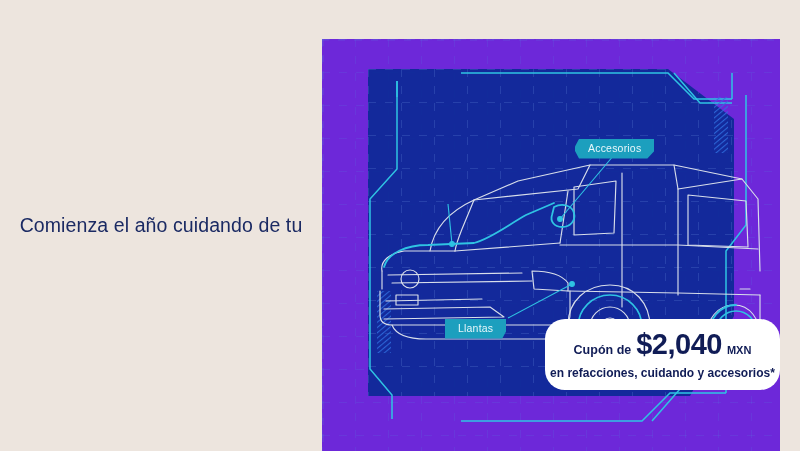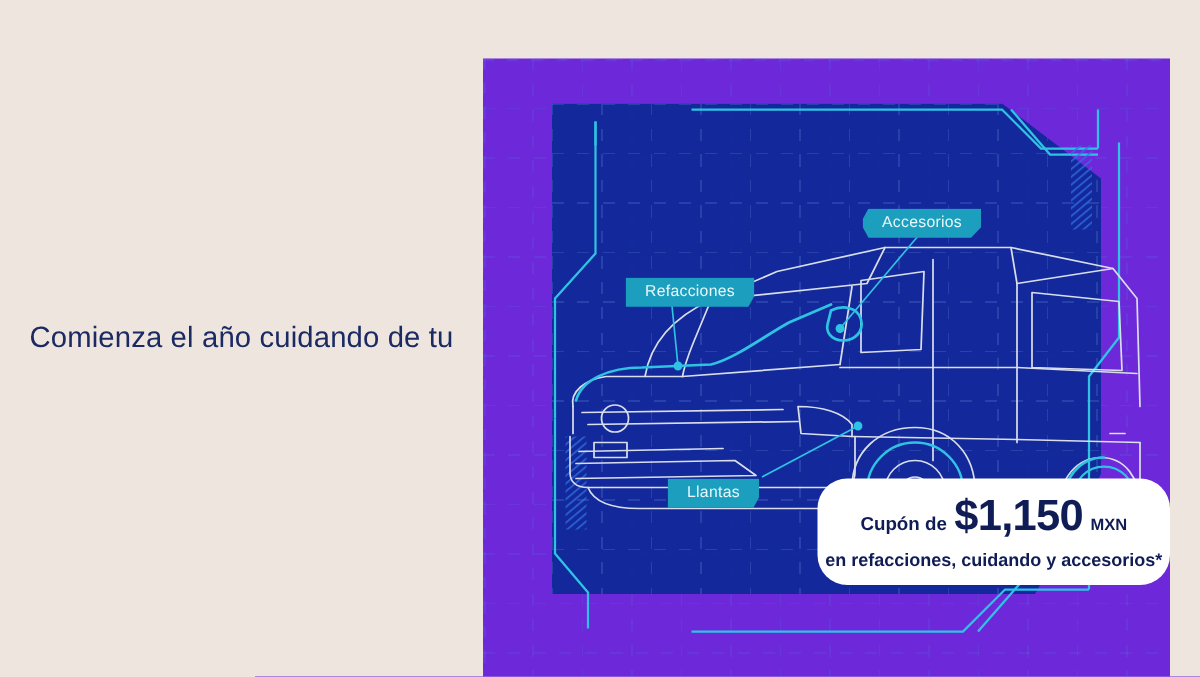--- a/index.html
+++ b/index.html
@@ -249,30 +249,27 @@
 
       <path d="M186 279 L250 245" fill="none"></path>
       <circle cx="250" cy="245" r="2.4"></circle>
     </g>
   </svg>
 
   <div class="tag notch-right" id="tag-accesorios">
     <span>Accesorios</span>
   </div>
 
-  <div class="tag notch-left" id="tag-refacciones">
-    <span>Refacciones</span>
-  </div>
 
   <div class="tag notch-left" id="tag-llantas">
     <span>Llantas</span>
   </div>
 
   <div id="coupon">
     <div id="coupon-line1">
       <span id="coupon-prefix">Cupón de</span>
-      <span id="coupon-amount">$1,150</span>
+      <span id="coupon-amount">$2,040</span>
       <span id="coupon-currency">MXN</span>
     </div>
     <div id="coupon-line2">en refacciones, cuidando y accesorios*</div>
   </div>
 
 </div>
 
 </body></html>

